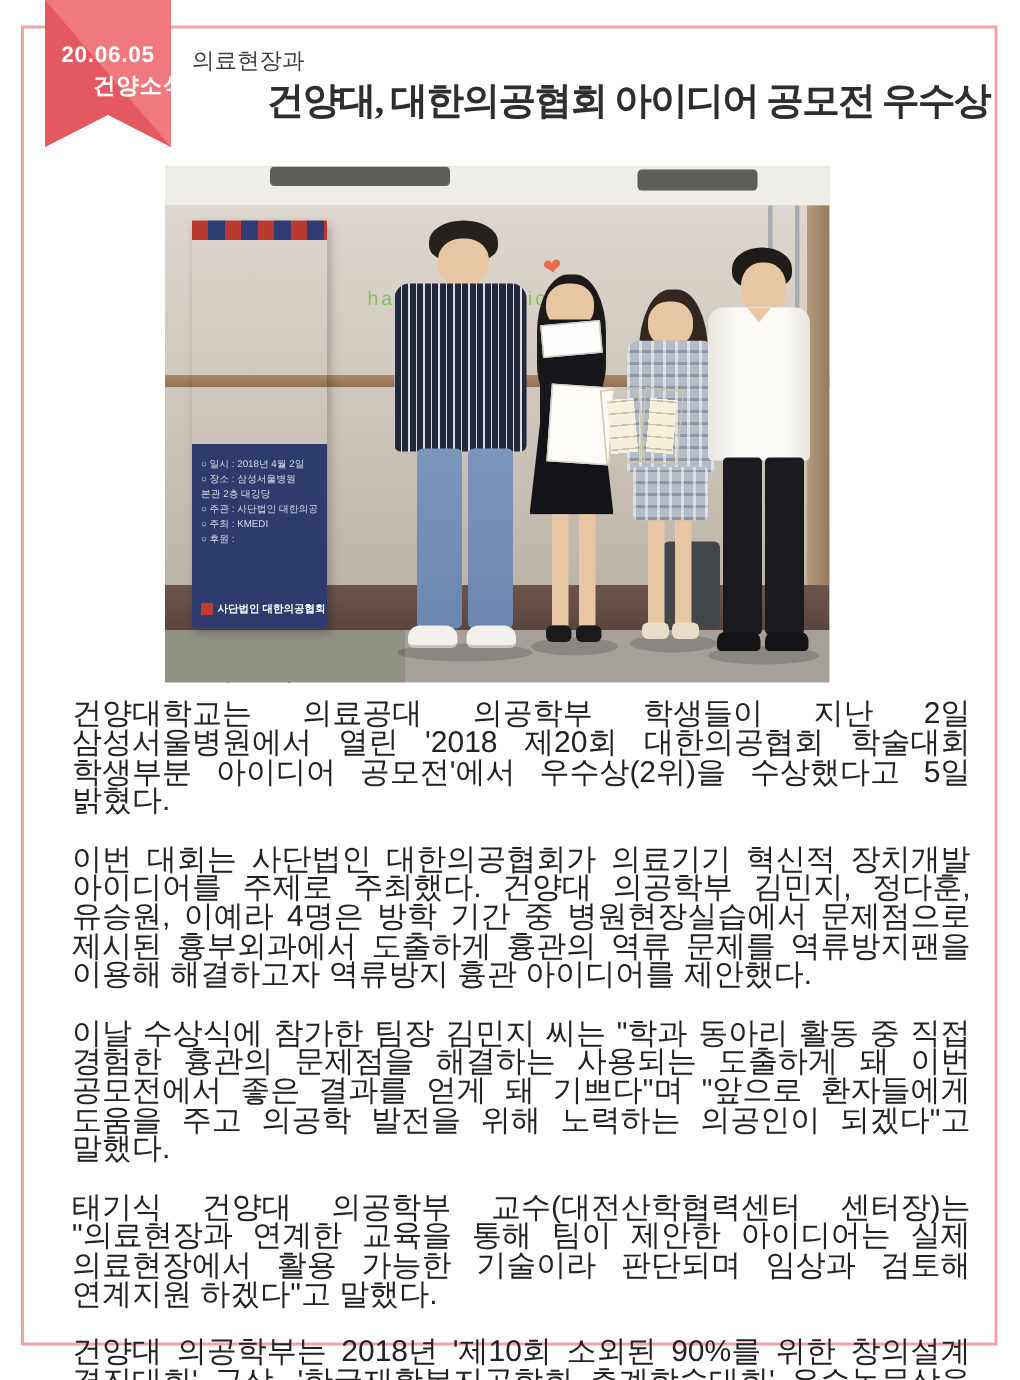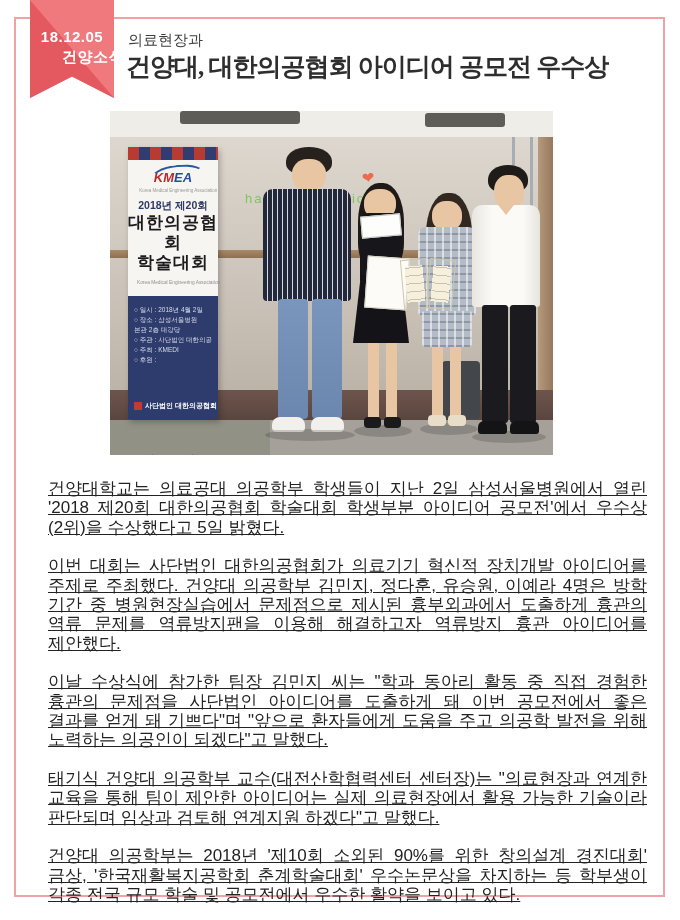--- a/index.html
+++ b/index.html
@@ -34,21 +34,21 @@
     font-size:15px;font-weight:bold;letter-spacing:.5px;
   }
   .ribbon-date{top:28px;}
   .ribbon-label{top:48px;padding-left:21px;}
 
   
   .src{left:128px;top:31px;font-size:15px;color:#3d3d3d;}
   .title{
     left:126px;top:50px;width:534px;margin:0;
     font-size:25px;font-weight:600;color:#2e2e2e;letter-spacing:-1px;
-    white-space:nowrap;font-family:"Liberation Serif","DejaVu Serif",serif;
+    white-space:nowrap;font-family:"Liberation Serif","DejaVu Serif",serif;text-align:right;
   }
 
   
   .photo{left:110px;top:111px;width:443px;height:344px;overflow:hidden;background:#cfc8bf;}
   .ceiling{left:0;top:0;width:443px;height:26px;background:#efede8;}
   .fixture{background:#5f5d57;border-radius:3px;}
   .wall{left:0;top:26px;width:443px;height:253px;
     background:linear-gradient(180deg,#ddd7cf 0%,#cdc5bb 55%,#bdb4a9 100%);}
   .wall-text{left:135px;top:80px;font-size:13px;color:#74c14c;letter-spacing:2px;opacity:.85;z-index:1;}
   .heart{left:252px;top:58px;font-size:15px;color:#ed6a4e;z-index:1;transform:rotate(-8deg);}
@@ -130,32 +130,32 @@
   .m2-shirt{left:362px;top:94px;width:68px;height:102px;border-radius:10px 10px 3px 3px;
     background:linear-gradient(90deg,#e9e6e0 0%,#fbfaf7 30%,#fbfaf7 75%,#e7e4de 100%);}
   .m2-collar{left:388px;top:94px;width:16px;height:10px;background:#e9c6a3;
     -webkit-clip-path:polygon(0 0,100% 0,50% 100%);clip-path:polygon(0 0,100% 0,50% 100%);}
   .m2-leg{top:194px;width:26px;height:118px;background:#1b1b1f;border-radius:3px;}
   .m2-shoe{top:310px;width:29px;height:13px;background:#141416;border-radius:6px 6px 3px 3px;}
 
   
   .article{left:48px;top:463px;width:599px;color:#222;}
   .article p{
-    margin:16px 0 19px 0;font-size:17px;line-height:19.4px;
-    text-align:justify;word-break:keep-all;text-decoration:underline;
+    margin:4px 0 19px 0;font-size:20px;line-height:19.4px;
+    text-align:justify;word-break:keep-all;
   }
 </style>
 </head>
 <body>
 
 <div class="abs page-border"></div>
 
 <div class="abs ribbon">
   <div class="ribbon-shade"></div>
-  <div class="ribbon-date">18.12.05</div>
+  <div class="ribbon-date">20.06.05</div>
   <div class="ribbon-label">건양소식</div>
 </div>
 
 <div class="abs src">의료현장과</div>
 <h1 class="abs title">건양대, 대한의공협회 아이디어 공모전 우수상</h1>
 
 <div class="abs photo">
   <div class="abs ceiling"></div>
   <div class="abs fixture" style="left:70px;top:0;width:120px;height:13px;"></div>
   <div class="abs fixture" style="left:315px;top:2px;width:80px;height:14px;"></div>
@@ -166,31 +166,20 @@
   <div class="abs glassline" style="left:402px;"></div>
   <div class="abs glassline" style="left:420px;"></div>
   <div class="abs woodpanel"></div>
   <div class="abs baseboard"></div>
   <div class="abs floor"></div>
   <div class="abs floor-shade"></div>
   <div class="abs luggage"></div>
 
   <div class="abs banner">
     <div class="abs banner-strip"></div>
-    <div class="abs banner-white">
-      <div class="kmea">
-        <span class="km">KM</span><span class="ea">EA</span>
-        <span class="kmea-arc"></span>
-      </div>
-      <div class="kmea-cap">Korea Medical Engineering Association</div>
-      <div class="banner-round">2018년 제20회</div>
-      <div class="banner-name">대한의공협회</div>
-      <div class="banner-name">학술대회</div>
-      <div class="banner-cap2">Korea Medical Engineering Association</div>
-    </div>
     <div class="abs banner-navy">
       <div class="banner-detail">○ 일시 : 2018년 4월 2일</div>
       <div class="banner-detail">○ 장소 : 삼성서울병원</div>
       <div class="banner-detail">           본관 2층 대강당</div>
       <div class="banner-detail">○ 주관 : 사단법인 대한의공협회</div>
       <div class="banner-detail">○ 주최 : KMEDI</div>
       <div class="banner-detail">○ 후원 :</div>
       <div class="banner-footer">
         <div class="banner-footer-box"></div>
         <div class="banner-footer-text">사단법인 대한의공협회</div>
@@ -241,16 +230,16 @@
   <div class="abs person m2-collar"></div>
   <div class="abs person m2-leg" style="left:372px;"></div>
   <div class="abs person m2-leg" style="left:400px;"></div>
   <div class="abs person m2-shoe" style="left:368px;"></div>
   <div class="abs person m2-shoe" style="left:400px;"></div>
 </div>
 
 <div class="abs article">
   <p>건양대학교는 의료공대 의공학부 학생들이 지난 2일 삼성서울병원에서 열린 '2018 제20회 대한의공협회 학술대회 학생부분 아이디어 공모전'에서 우수상(2위)을 수상했다고 5일 밝혔다.</p>
   <p>이번 대회는 사단법인 대한의공협회가 의료기기 혁신적 장치개발 아이디어를 주제로 주최했다. 건양대 의공학부 김민지, 정다훈, 유승원, 이예라 4명은 방학 기간 중 병원현장실습에서 문제점으로 제시된 흉부외과에서 도출하게 흉관의 역류 문제를 역류방지팬을 이용해 해결하고자 역류방지 흉관 아이디어를 제안했다.</p>
-  <p>이날 수상식에 참가한 팀장 김민지 씨는 "학과 동아리 활동 중 직접 경험한 흉관의 문제점을 사단법인 아이디어를 도출하게 돼 이번 공모전에서 좋은 결과를 얻게 돼 기쁘다"며 "앞으로 환자들에게 도움을 주고 의공학 발전을 위해 노력하는 의공인이 되겠다"고 말했다.</p>
+  <p>이날 수상식에 참가한 팀장 김민지 씨는 "학과 동아리 활동 중 직접 경험한 흉관의 문제점을 해결하는 사용되는 도출하게 돼 이번 공모전에서 좋은 결과를 얻게 돼 기쁘다"며 "앞으로 환자들에게 도움을 주고 의공학 발전을 위해 노력하는 의공인이 되겠다"고 말했다.</p>
   <p>태기식 건양대 의공학부 교수(대전산학협력센터 센터장)는 "의료현장과 연계한 교육을 통해 팀이 제안한 아이디어는 실제 의료현장에서 활용 가능한 기술이라 판단되며 임상과 검토해 연계지원 하겠다"고 말했다.</p>
   <p>건양대 의공학부는 2018년 '제10회 소외된 90%를 위한 창의설계 경진대회' 금상, '한국재활복지공학회 춘계학술대회' 우수논문상을 차지하는 등 학부생이 각종 전국 규모 학술 및 공모전에서 우수한 활약을 보이고 있다.</p>
 </div>
 
 </body></html>

